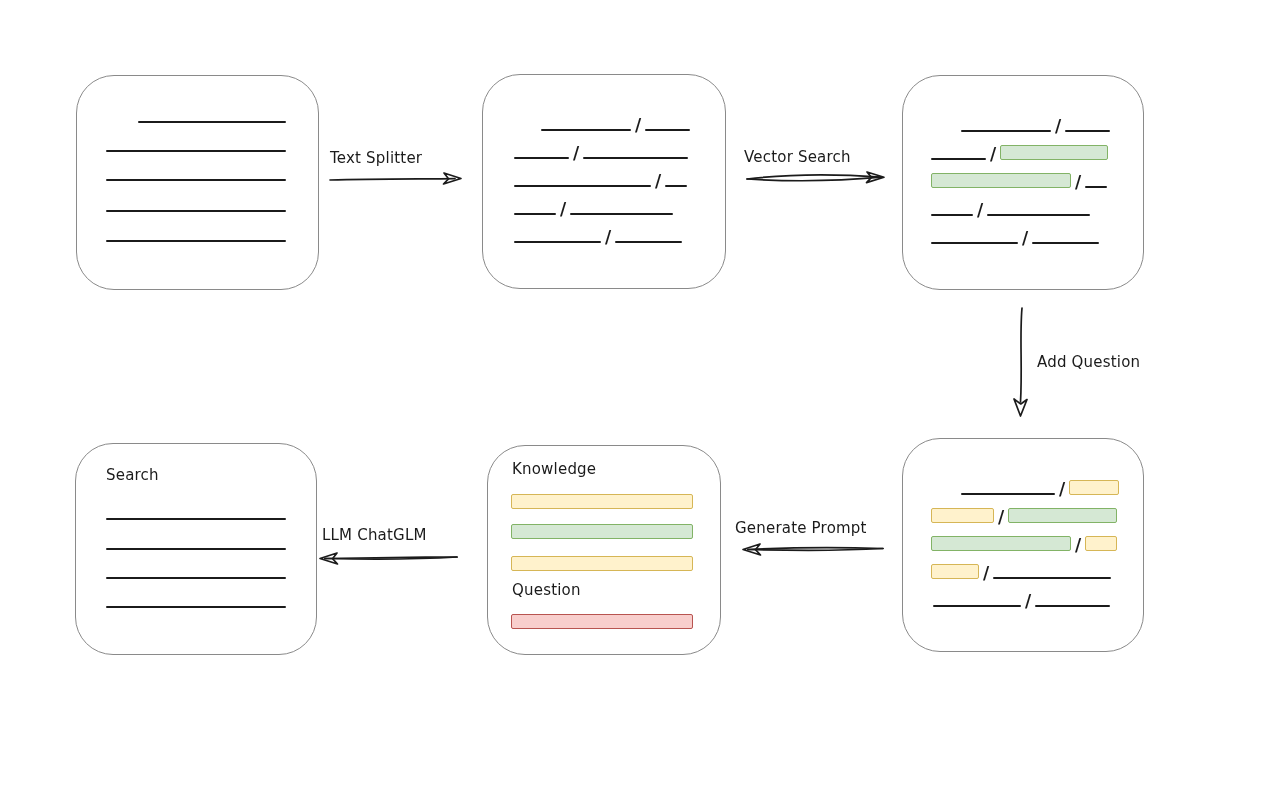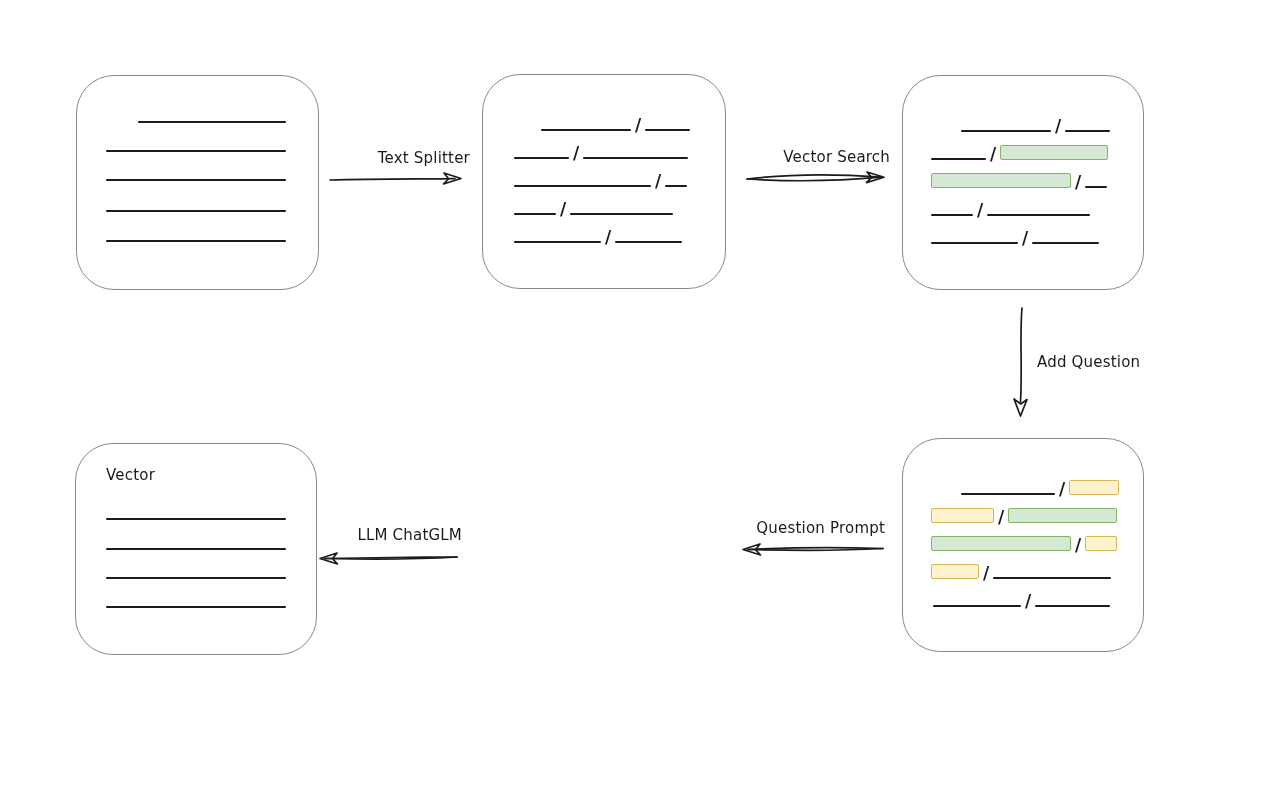--- a/index.html
+++ b/index.html
@@ -16,21 +16,21 @@
   .ln { height:2px; background:var(--ink,#1b1b1b); border-radius:1px; }
   .slash { font-size:17px; font-weight:bold; line-height:15px; margin:0 4px; color:var(--ink,#1b1b1b); transform:translateY(2px); }
   .chip { height:13px; border-radius:2px; border:1.6px solid; box-sizing:content-box; }
   .chip.green  { background:var(--green-fill,#d5e8d4);  border-color:var(--green-border,#82b366); }
   .chip.yellow { background:var(--yellow-fill,#fff2cc); border-color:var(--yellow-border,#d6b656); }
   .bar { position:absolute; left:23px; width:180px; height:13px; border-radius:2px; border:1.6px solid; }
   .bar.yellow { background:var(--yellow-fill,#fff2cc); border-color:var(--yellow-border,#d6b656); }
   .bar.green  { background:var(--green-fill,#d5e8d4);  border-color:var(--green-border,#82b366); }
   .bar.red    { background:var(--red-fill,#f8cecc);    border-color:var(--red-border,#b85450); }
   .box-label { position:absolute; font-size:15px; letter-spacing:.2px; white-space:nowrap; }
-  .arrow-label { position:absolute; font-size:15px; letter-spacing:.2px; text-align:right; white-space:nowrap; }
+  .arrow-label { position:absolute; font-size:15px; letter-spacing:.2px; text-align:left; white-space:nowrap; }
   .caption { position:absolute; font-size:17px; letter-spacing:.2px; white-space:nowrap; text-align:center; }
   .arrow-svg { position:absolute; overflow:visible; }
   .arrow-svg path { stroke:var(--ink,#1b1b1b); stroke-width:1.7; fill:none; stroke-linecap:round; stroke-linejoin:round; }
 </style>
 </head>
 <body>
 
 <div class="canvas">
 
   <div class="box" style="left:76px;top:75px;width:241px;height:213px">
@@ -137,37 +137,45 @@
       <span class="slash">/</span>
       <div class="ln" style="width:118px"></div>
     </div>
     <div class="row" style="top:148px;padding-left:30px">
       <div class="ln" style="width:88px"></div>
       <span class="slash">/</span>
       <div class="ln" style="width:75px"></div>
     </div>
   </div>
 
-  <div class="arrow-label" style="left:735px;top:519px;width:150px">Question Prompt</div>
+  <div class="arrow-label" style="left:735px;top:519px;width:150px">Generate Prompt</div>
   <svg class="arrow-svg" style="left:738px;top:540px" width="148" height="18">
     <path d="M145 8.5 C 100 7, 50 7.5, 10 9.5"></path>
     <path d="M145 8.5 C 100 11, 50 10.5, 10 9.5"></path>
     <path d="M22 4 L5 9.5 L22.5 15 L17.5 9.7 Z"></path>
   </svg>
 
+  <div class="box" style="left:487px;top:445px;width:232px;height:208px">
+    <div class="box-label" style="left:24px;top:14px">Knowledge</div>
+    <div class="bar yellow" style="top:48px"></div>
+    <div class="bar green" style="top:78px"></div>
+    <div class="bar yellow" style="top:110px"></div>
+    <div class="box-label" style="left:24px;top:135px">Question</div>
+    <div class="bar red" style="top:168px"></div>
+  </div>
 
   <div class="arrow-label" style="left:322px;top:526px;width:140px">LLM ChatGLM</div>
   <svg class="arrow-svg" style="left:316px;top:549px" width="144" height="18">
     <path d="M141 8 C 95 8.2, 45 9, 9 9.5"></path>
     <path d="M141 8 C 95 10.8, 45 10.2, 9 9.5"></path>
     <path d="M21 4 L4 9.5 L21.5 15 L16.5 9.7 Z"></path>
   </svg>
 
   <div class="box" style="left:75px;top:443px;width:240px;height:210px">
-    <div class="box-label" style="left:30px;top:22px">Vector</div>
+    <div class="box-label" style="left:30px;top:22px">Search</div>
     <div class="abs-ln" style="left:30px;top:74px;width:180px"></div>
     <div class="abs-ln" style="left:30px;top:104px;width:180px"></div>
     <div class="abs-ln" style="left:30px;top:133px;width:180px"></div>
     <div class="abs-ln" style="left:30px;top:162px;width:180px"></div>
   </div>
 
 
 </div>
 
 </body></html>

